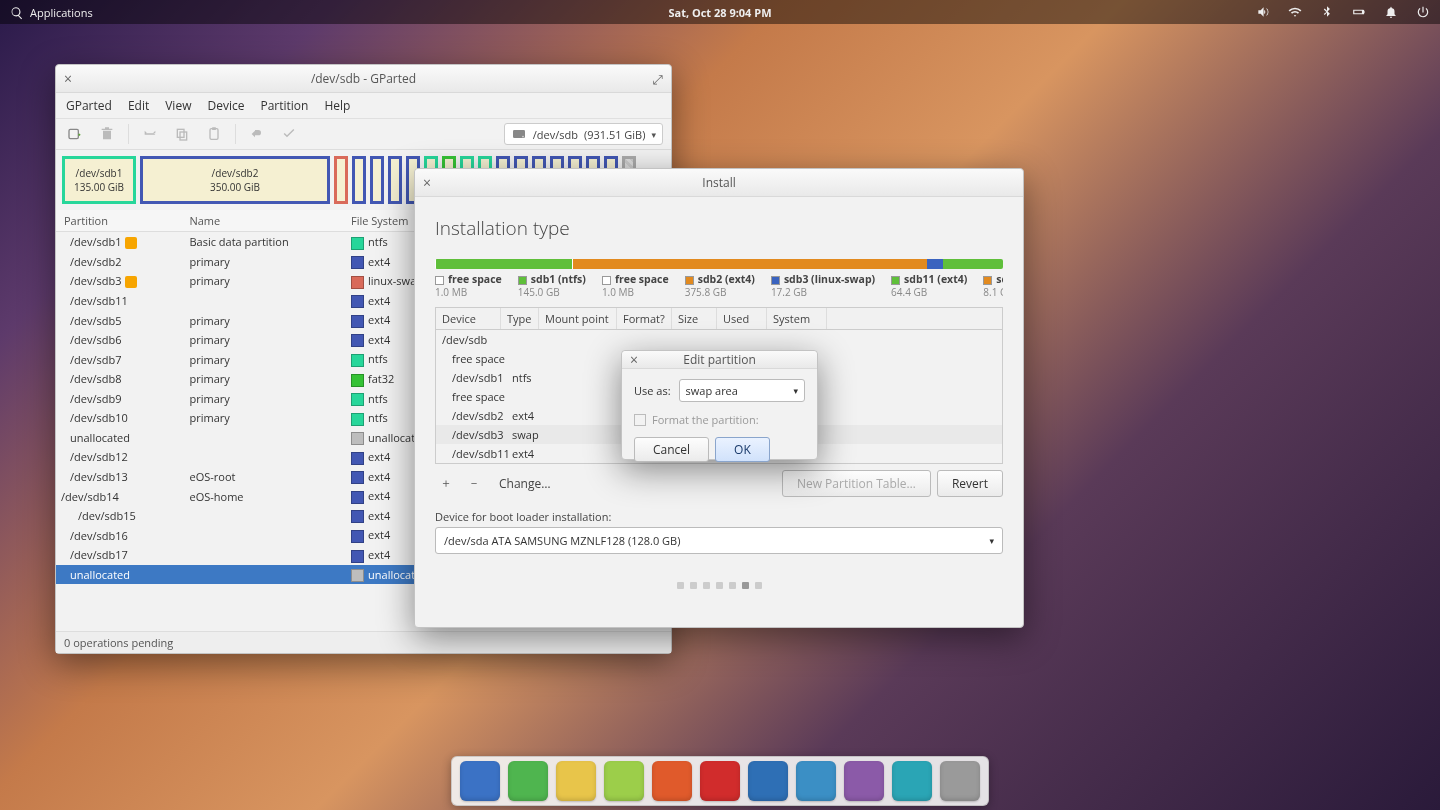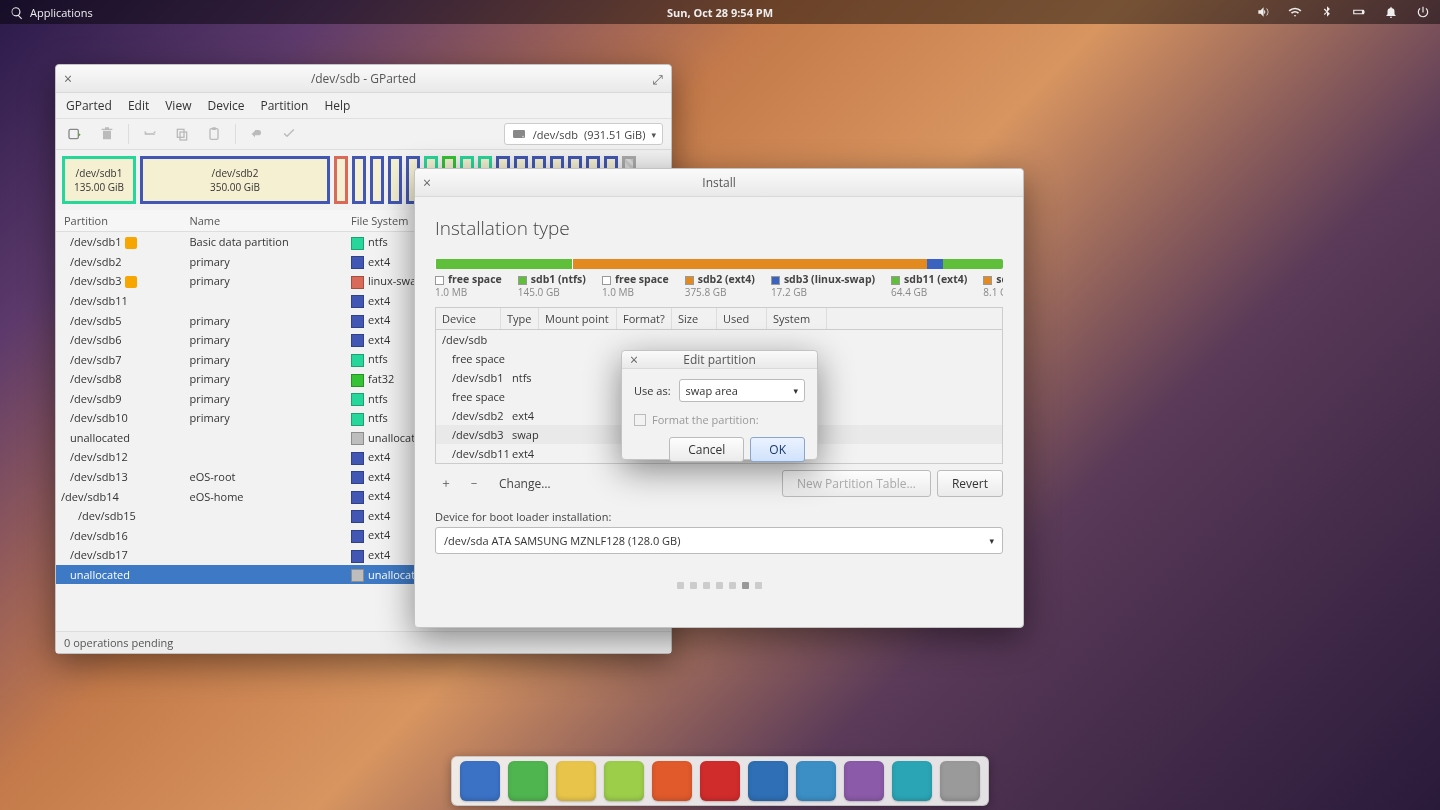--- a/index.html
+++ b/index.html
@@ -78,38 +78,38 @@
   .step-dots span { width: 7px; height: 7px; background: #ccc; border-radius: 1px; }
   .step-dots span.cur { background: #999; }
 
   
   #editpart { left: 621px; top: 350px; width: 197px; height: 110px; z-index: 20; }
   #editpart .body { padding: 10px 12px; display: flex; flex-direction: column; gap: 10px; }
   .ep-row { display: flex; align-items: center; gap: 8px; font-size: 11px; color: #333; }
   .ep-row .sel { flex: 1; border: 1px solid #bbb; border-radius: 3px; padding: 3px 6px; background: #fff; display: flex; justify-content: space-between; align-items: center; }
   .ep-ck { display: flex; align-items: center; gap: 6px; font-size: 11px; color: #999; }
   .ep-ck .box { width: 12px; height: 12px; border: 1px solid #bbb; background: #f2f2f2; }
-  .ep-actions { display: flex; gap: 6px; justify-content: flex-end; }
+  .ep-actions { display: flex; gap: 6px; justify-content: flex-start; }
   .ep-actions .btn { padding: 3px 18px; }
 
   
   .dock { position: absolute; bottom: 4px; left: 50%; transform: translateX(-50%); background: rgba(245,245,245,0.9); border: 1px solid rgba(0,0,0,0.15); border-radius: 6px; padding: 4px 8px; display: flex; gap: 8px; box-shadow: 0 2px 10px rgba(0,0,0,0.3); }
   .dock .app { width: 40px; height: 40px; border-radius: 6px; display: flex; align-items: center; justify-content: center; color: #fff; font-size: 18px; box-shadow: inset 0 -2px 4px rgba(0,0,0,0.15), 0 1px 2px rgba(0,0,0,0.2); }
 </style>
 </head>
 <body>
 
 <div class="topbar">
   <div class="left">
     <svg viewBox="0 0 24 24">
         <path d="M10 2a8 8 0 015.3 13.9l5.4 5.4-1.4 1.4-5.4-5.4A8 8 0 1110 2zm0 2a6 6 0 100 12 6 6 0 000-12z"></path>
       </svg>
     <span>Applications</span>
   </div>
-  <div class="center">Sun, Oct 28   9:54 PM</div>
+  <div class="center">Sat, Oct 28   9:04 PM</div>
   <div class="right">
     <svg viewBox="0 0 24 24">
         <path d="M4 9v6h4l5 5V4L8 9H4zm12 3a4 4 0 00-2-3.5v7A4 4 0 0016 12zm2-7v2a7 7 0 010 10v2a9 9 0 000-14z"></path>
       </svg>
     <svg viewBox="0 0 24 24">
         <path d="M12 20l2-2a2.8 2.8 0 00-4 0l2 2zm-5-5a7 7 0 0110 0l2-2a10 10 0 00-14 0l2 2zm-4-4a13 13 0 0118 0l2-2a16 16 0 00-22 0l2 2z"></path>
       </svg>
     <svg viewBox="0 0 24 24">
         <path d="M12 2l5 5-4 4 4 4-5 5v-7l-4 4-1.5-1.5L11 12 6.5 7.5 8 6l4 4V2z"></path>
       </svg>

